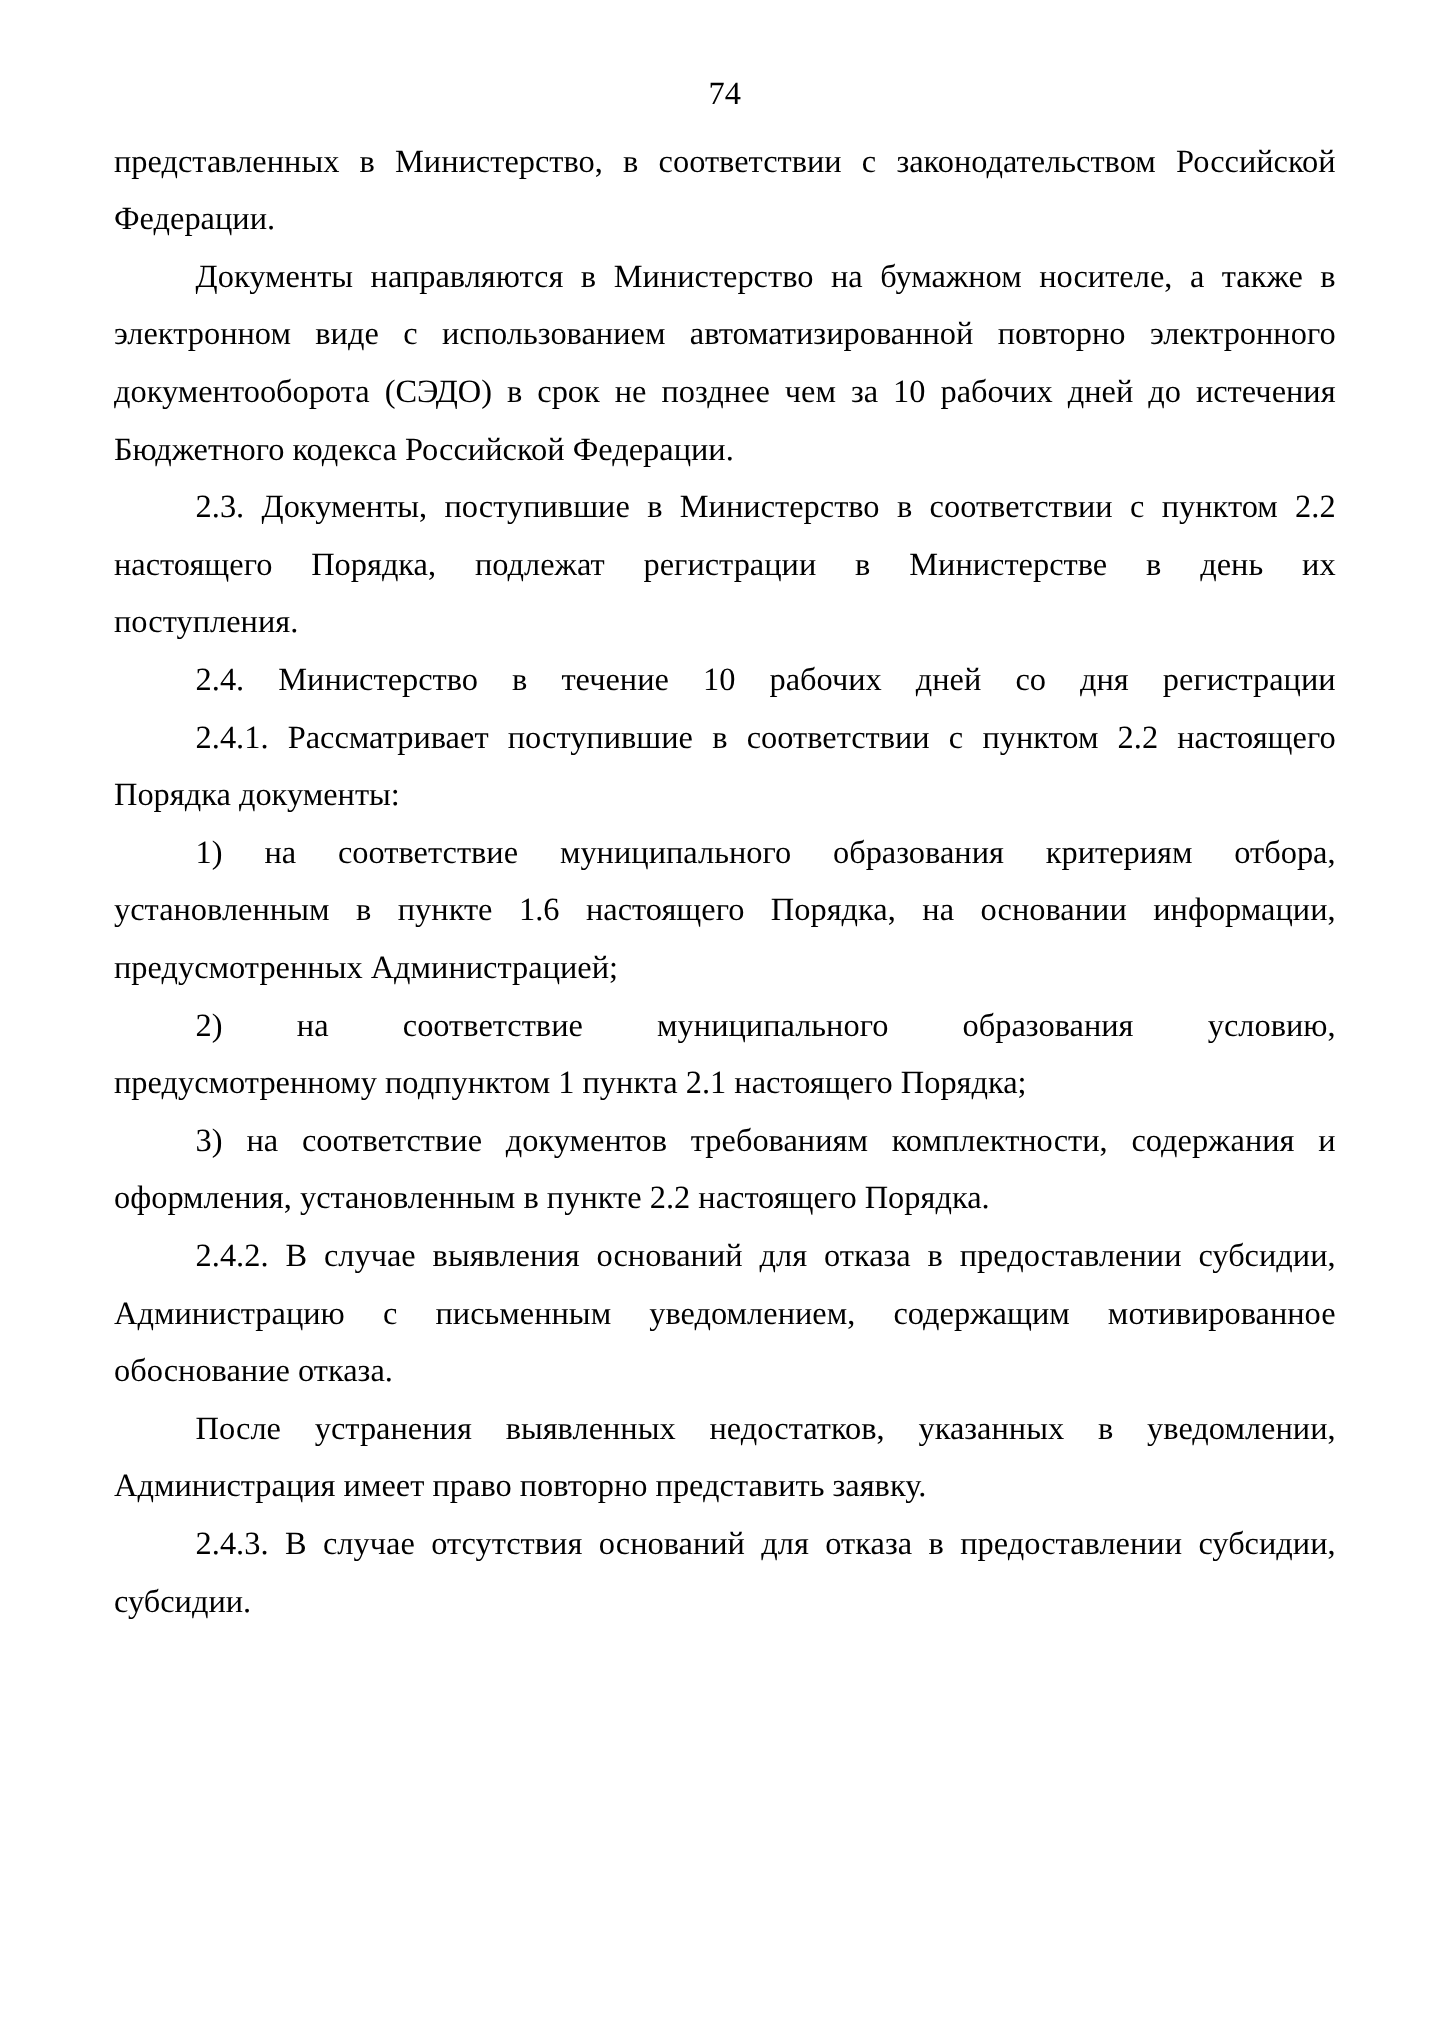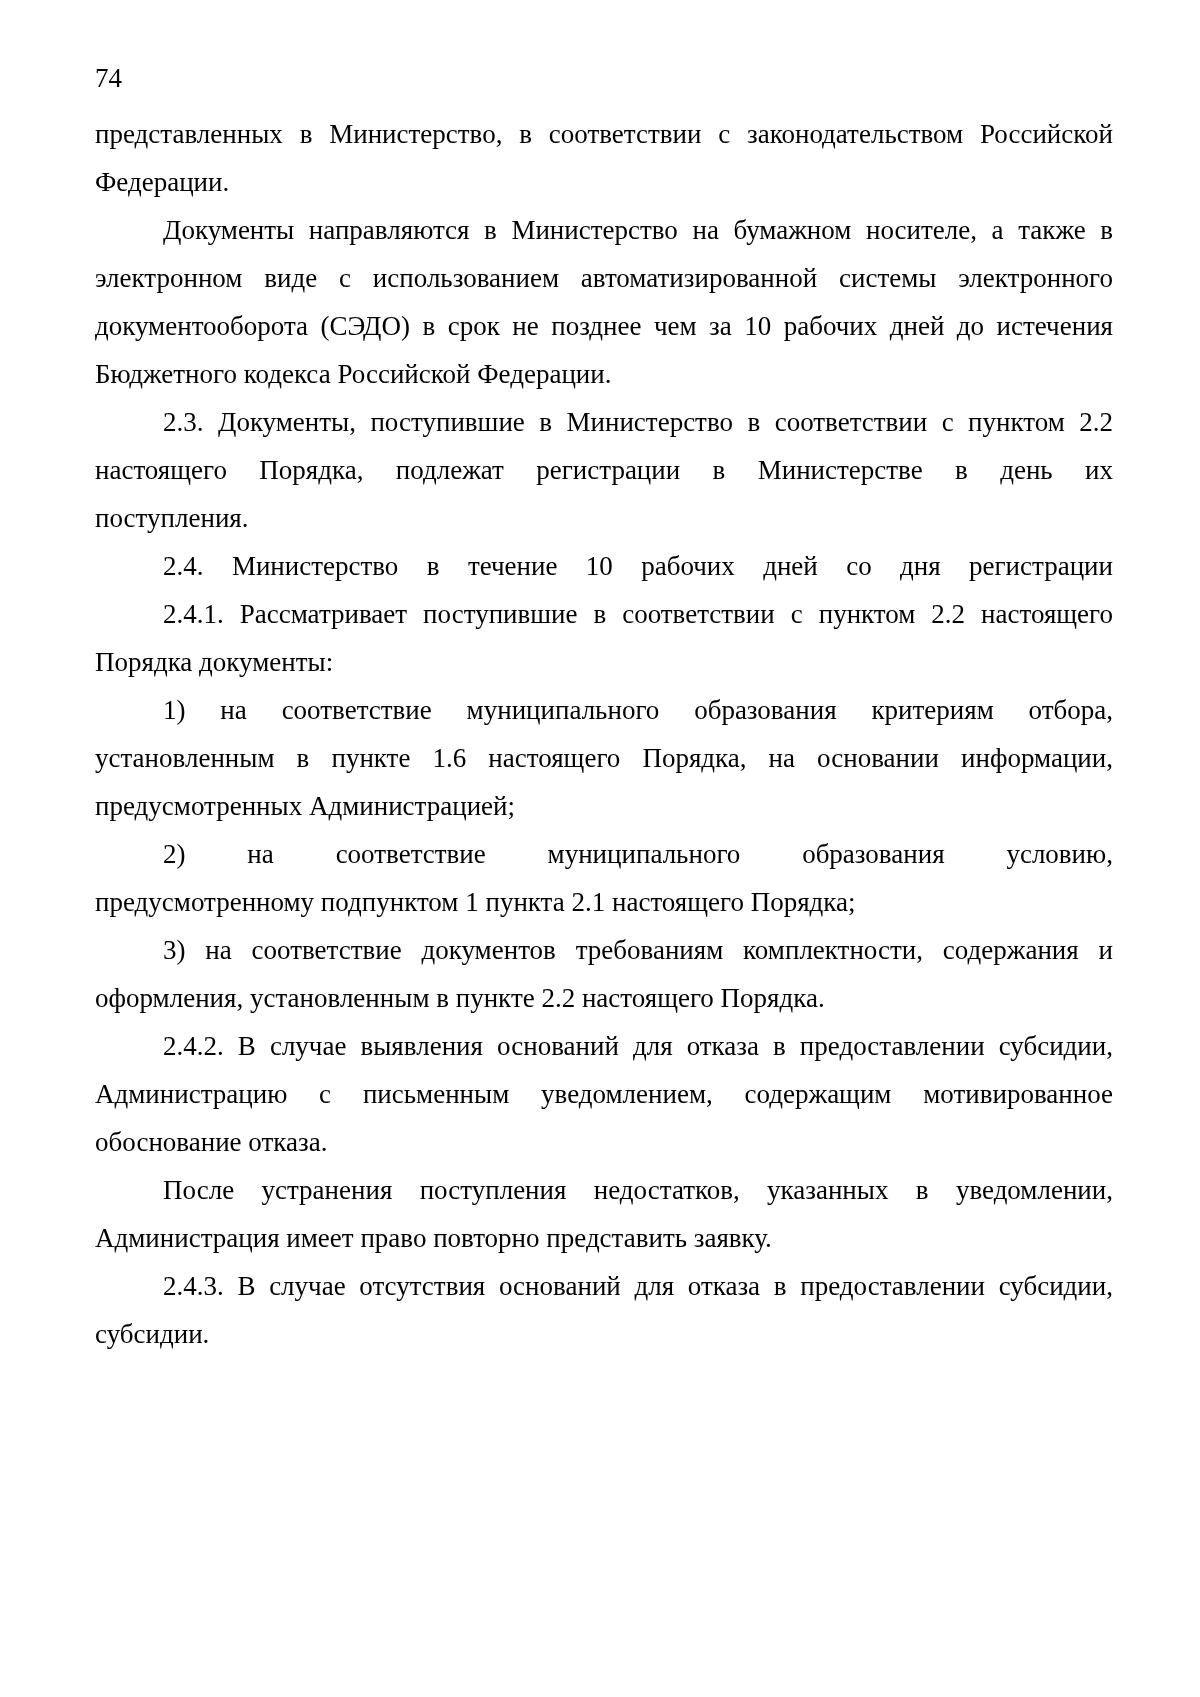--- a/index.html
+++ b/index.html
@@ -14,20 +14,21 @@
     box-sizing: border-box;
     background: #ffffff;
     padding: 54px 87px 0 95px;
     font-family: "Liberation Serif", "DejaVu Serif", serif;
     font-size: 27px;
     line-height: 48px;
     color: #000000;
     overflow: hidden;
   }
   .page-number {
+    text-align: center;
     height: 48px;
     line-height: 48px;
   }
   .content {
     margin-top: 8px;
   }
   .para {
     margin: 0;
     font-family: Liberation Serif, serif;
   }
@@ -49,21 +50,21 @@
 
 <div class="page">
   <div class="page-number">74</div>
   <div class="content">
       <div class="para">
         <div class="line">представленных в Министерство, в соответствии с законодательством Российской</div>
         <div class="line last">Федерации.</div>
       </div>
       <div class="para">
         <div class="line indented">Документы направляются в Министерство на бумажном носителе, а также в</div>
-        <div class="line">электронном виде с использованием автоматизированной системы электронного</div>
+        <div class="line">электронном виде с использованием автоматизированной повторно электронного</div>
         <div class="line">документооборота (СЭДО) в срок не позднее чем за 10 рабочих дней до истечения</div>
         <div class="line last">Бюджетного кодекса Российской Федерации.</div>
       </div>
       <div class="para">
         <div class="line indented">2.3. Документы, поступившие в Министерство в соответствии с пунктом 2.2</div>
         <div class="line">настоящего Порядка, подлежат регистрации в Министерстве в день их</div>
         <div class="line last">поступления.</div>
       </div>
       <div class="para">
         <div class="line indented">2.4. Министерство в течение 10 рабочих дней со дня регистрации</div>
@@ -84,21 +85,21 @@
       <div class="para">
         <div class="line indented">3) на соответствие документов требованиям комплектности, содержания и</div>
         <div class="line last">оформления, установленным в пункте 2.2 настоящего Порядка.</div>
       </div>
       <div class="para">
         <div class="line indented">2.4.2. В случае выявления оснований для отказа в предоставлении субсидии,</div>
         <div class="line">Администрацию с письменным уведомлением, содержащим мотивированное</div>
         <div class="line last">обоснование отказа.</div>
       </div>
       <div class="para">
-        <div class="line indented">После устранения поступления недостатков, указанных в уведомлении,</div>
+        <div class="line indented">После устранения выявленных недостатков, указанных в уведомлении,</div>
         <div class="line last">Администрация имеет право повторно представить заявку.</div>
       </div>
       <div class="para">
         <div class="line indented">2.4.3. В случае отсутствия оснований для отказа в предоставлении субсидии,</div>
         <div class="line last">субсидии.</div>
       </div>
     </div>
 </div>
 
 </body></html>

